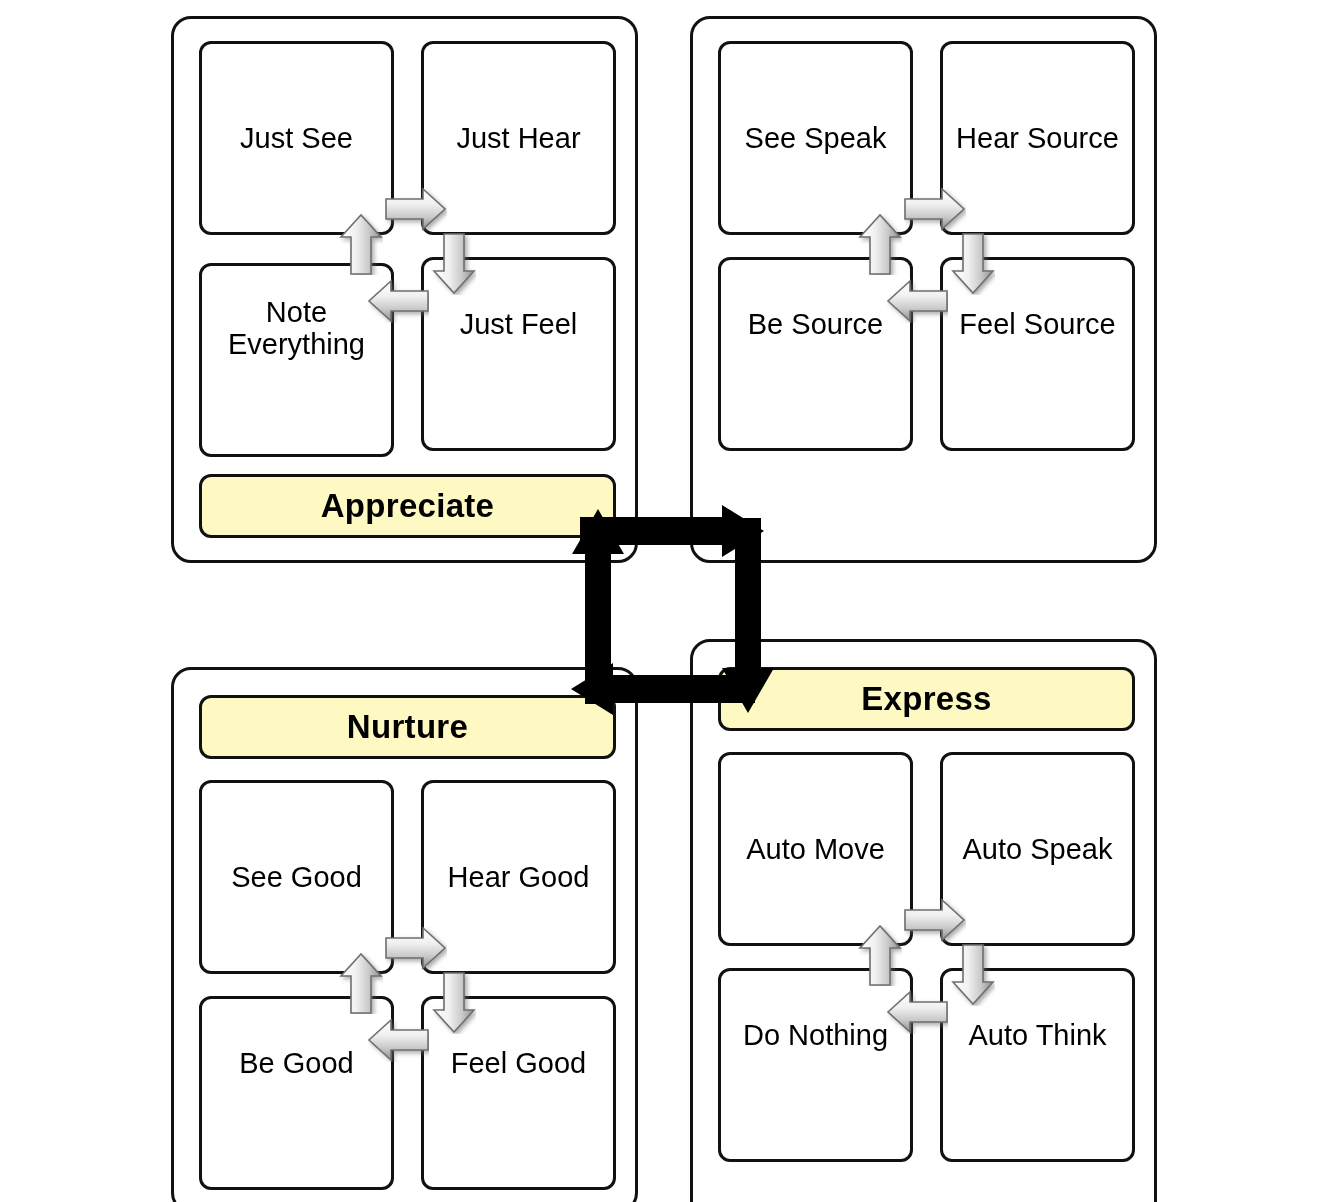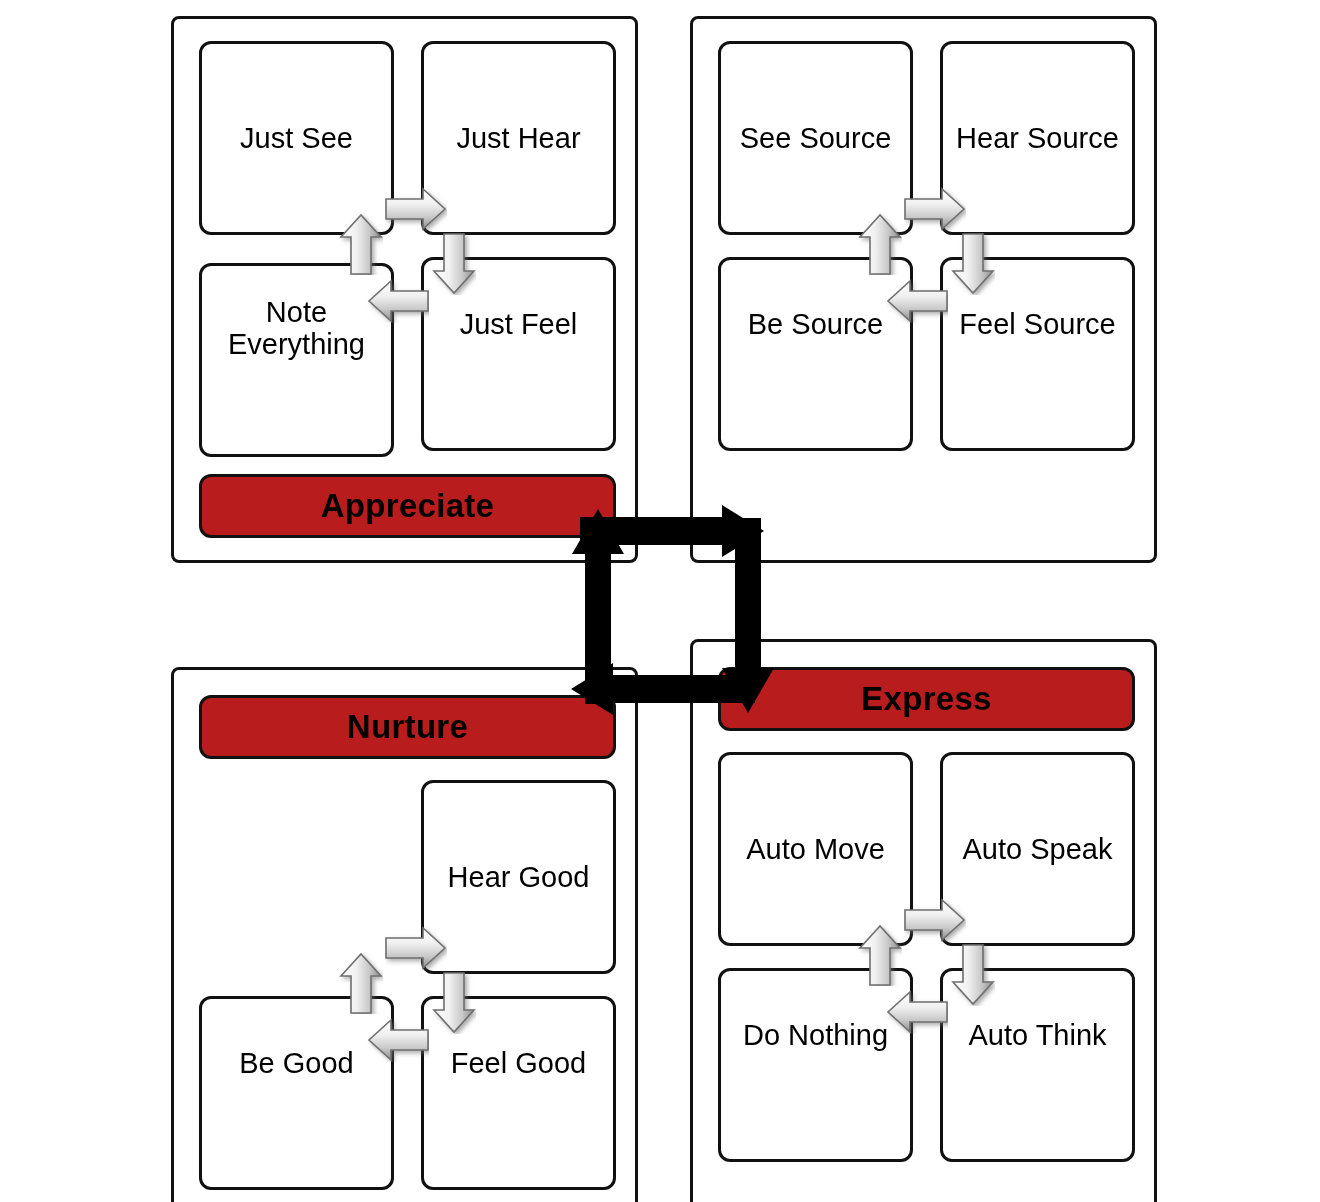--- a/index.html
+++ b/index.html
@@ -20,38 +20,38 @@
     left: 0; top: 0;
     width: 1320px;
     height: 1202px;
   }
 
   
   .panel {
     position: absolute;
     box-sizing: border-box;
     border: 3px solid #111111;
-    border-radius: 8px;
+    border-radius: 20px;
     background: #ffffff;
   }
   .panel.tl { left: 171px;  top: 16px;   width: 467px; height: 547px; }
   .panel.tr { left: 690px;  top: 16px;   width: 467px; height: 547px; }
   .panel.bl { left: 171px;  top: 639px;  width: 467px; height: 546px; margin-top: 28px; }
   .panel.br { left: 690px;  top: 639px;  width: 467px; height: 633px; }
 
   
   .title-bar {
     position: absolute;
     box-sizing: border-box;
     left: 25px;
     width: 417px;
     height: 64px;
     border: 3px solid #111111;
     border-radius: 12px;
-    background: #b91c1c;
+    background: #fef9c3;
     display: flex;
     align-items: center;
     justify-content: center;
     font-size: 33px;
     font-weight: bold;
     color: #000000;
     letter-spacing: 0.3px;
   }
   .panel.tl .title-bar,
   .panel.tr .title-bar { top: 455px; }
@@ -160,21 +160,21 @@
       </svg>
       <svg class="gray-arrow ga-up" viewBox="0 0 44 62">
         <polygon points="12,61 32,61 32,24 42,24 22,2 2,24 12,24" fill="url(#gradV)" stroke="#6f6f6f" stroke-width="1.6" filter="url(#softShadow)"></polygon>
       </svg>
     </div>
     <div class="title-bar">Appreciate</div>
   </div>
 
   <div class="panel tr">
     <div class="cells">
-      <div class="cell c0">See Source</div>
+      <div class="cell c0">See Speak</div>
       <div class="cell c1">Hear Source</div>
       <div class="cell c2">Be Source</div>
       <div class="cell c3">Feel Source</div>
 
       <svg class="gray-arrow ga-right" viewBox="0 0 62 44">
         <polygon points="1,12 38,12 38,2 60,22 38,42 38,32 1,32" fill="url(#gradH)" stroke="#6f6f6f" stroke-width="1.6" filter="url(#softShadow)"></polygon>
       </svg>
       <svg class="gray-arrow ga-down" viewBox="0 0 44 62">
         <polygon points="12,1 32,1 32,38 42,38 22,60 2,38 12,38" fill="url(#gradV)" stroke="#6f6f6f" stroke-width="1.6" filter="url(#softShadow)"></polygon>
       </svg>
@@ -183,20 +183,21 @@
       </svg>
       <svg class="gray-arrow ga-up" viewBox="0 0 44 62">
         <polygon points="12,61 32,61 32,24 42,24 22,2 2,24 12,24" fill="url(#gradV)" stroke="#6f6f6f" stroke-width="1.6" filter="url(#softShadow)"></polygon>
       </svg>
     </div>
   </div>
 
   <div class="panel bl">
     <div class="title-bar">Nurture</div>
     <div class="cells">
+      <div class="cell c0">See Good</div>
       <div class="cell c1">Hear Good</div>
       <div class="cell c2">Be Good</div>
       <div class="cell c3">Feel Good</div>
 
       <svg class="gray-arrow ga-right" viewBox="0 0 62 44">
         <polygon points="1,12 38,12 38,2 60,22 38,42 38,32 1,32" fill="url(#gradH)" stroke="#6f6f6f" stroke-width="1.6" filter="url(#softShadow)"></polygon>
       </svg>
       <svg class="gray-arrow ga-down" viewBox="0 0 44 62">
         <polygon points="12,1 32,1 32,38 42,38 22,60 2,38 12,38" fill="url(#gradV)" stroke="#6f6f6f" stroke-width="1.6" filter="url(#softShadow)"></polygon>
       </svg>

